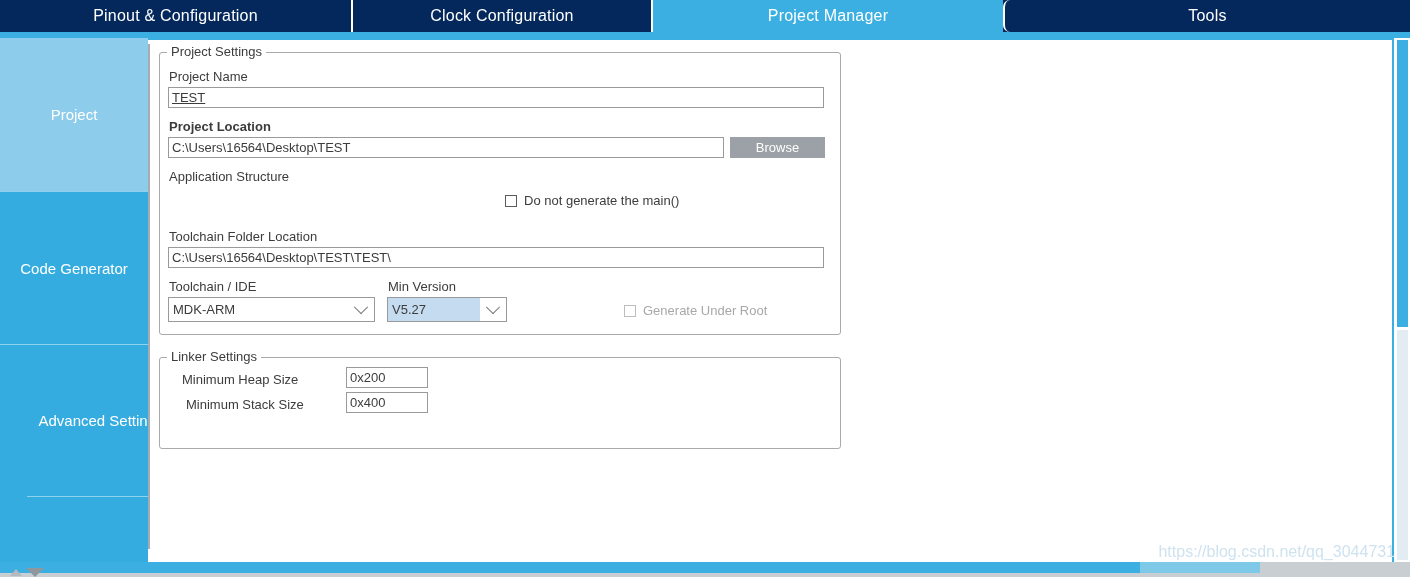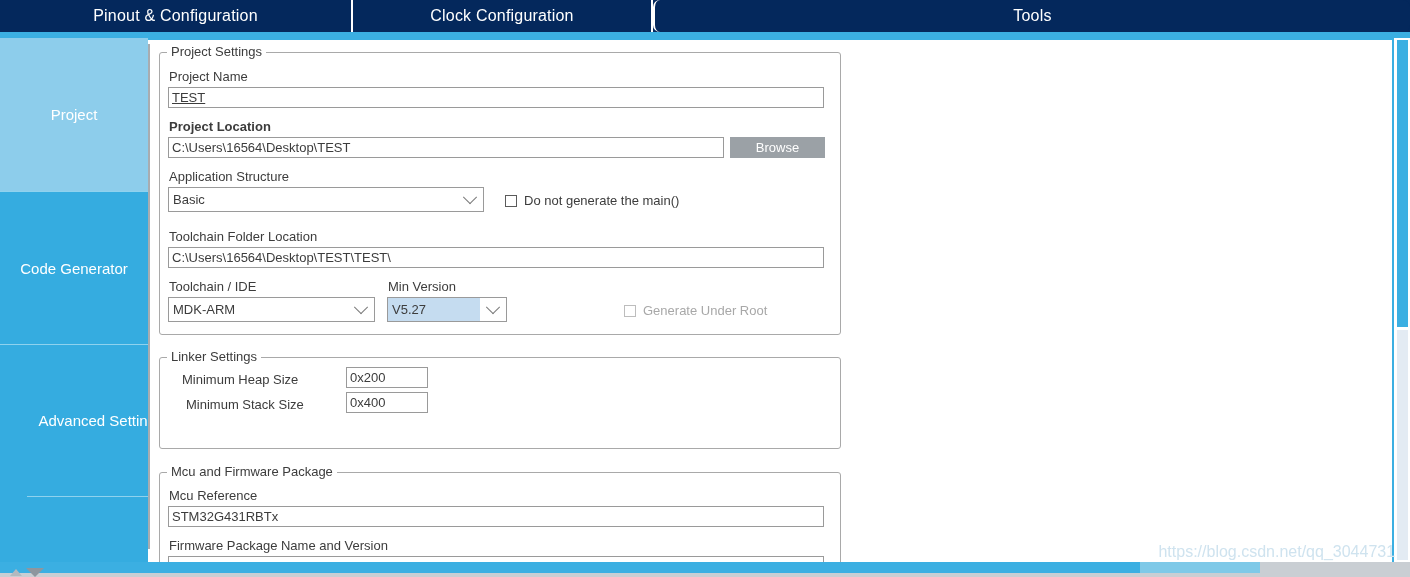--- a/index.html
+++ b/index.html
@@ -308,20 +308,23 @@
 </head>
 <body>
 
 <div class="tabbar">
   <div class="tab tab-pinout">
     <span>Pinout &amp; Configuration</span>
   </div>
   <div class="tab tab-clock">
     <span>Clock Configuration</span>
   </div>
+  <div class="tab tab-pm active">
+    <span>Project Manager</span>
+  </div>
   <div class="tab tab-tools">
     <span>Tools</span>
   </div>
 </div>
 <div class="tabbar-underline"></div>
 
 <div class="sidebar">
   <div class="side-item si-project selected">
     <span>Project</span>
   </div>
@@ -342,26 +345,20 @@
     <div class="group-title">Project Settings</div>
 
     <div class="fld-label" style="left:9px; top:16px;">Project Name</div>
     <div class="txtbox" style="left:8px; top:34px; width:656px;text-decoration:underline;">TEST</div>
 
     <div class="fld-label" style="left:9px; top:66px;font-weight:bold;">Project Location</div>
     <div class="txtbox" style="left:8px; top:84px; width:556px;">C:\Users\16564\Desktop\TEST</div>
     <div class="btn-browse" style="left:570px; top:84px; width:95px;">Browse</div>
 
     <div class="fld-label" style="left:9px; top:116px;">Application Structure</div>
-    <div class="combo" style="left:8px; top:134px; width:316px;">
-      <div class="combo-text">Basic</div>
-      <div class="combo-arrow">
-          <i class="chev"></i>
-        </div>
-    </div>
     <div class="checkrow" style="left:345px; top:140px;">
       <span class="cbx"></span>
       <span>Do not generate the main()</span>
     </div>
 
     <div class="fld-label" style="left:9px; top:176px;">Toolchain Folder Location</div>
     <div class="txtbox" style="left:8px; top:194px; width:656px;">C:\Users\16564\Desktop\TEST\TEST\</div>
 
     <div class="fld-label" style="left:9px; top:226px;">Toolchain / IDE</div>
     <div class="combo" style="left:8px; top:244px; width:207px;">
@@ -388,29 +385,20 @@
   <div class="group g-linker">
     <div class="group-title">Linker Settings</div>
 
     <div class="fld-label" style="left:22px; top:14px;">Minimum Heap Size</div>
     <div class="txtbox" style="left:186px; top:9px; width:82px;">0x200</div>
 
     <div class="fld-label" style="left:26px; top:39px;">Minimum Stack Size</div>
     <div class="txtbox" style="left:186px; top:34px; width:82px;">0x400</div>
   </div>
 
-  <div class="group g-mcu">
-    <div class="group-title">Mcu and Firmware Package</div>
-
-    <div class="fld-label" style="left:9px; top:15px;">Mcu Reference</div>
-    <div class="txtbox" style="left:8px; top:33px; width:656px;">STM32G431RBTx</div>
-
-    <div class="fld-label" style="left:9px; top:65px;">Firmware Package Name and Version</div>
-    <div class="txtbox" style="left:8px; top:83px; width:656px;"></div>
-  </div>
 
 </div>
 
 <div class="pane-frame"></div>
 <div class="pane-left-edge"></div>
 
 <div class="vscroll-track"></div>
 <div class="vscroll-lower"></div>
 <div class="vscroll-thumb"></div>
 

